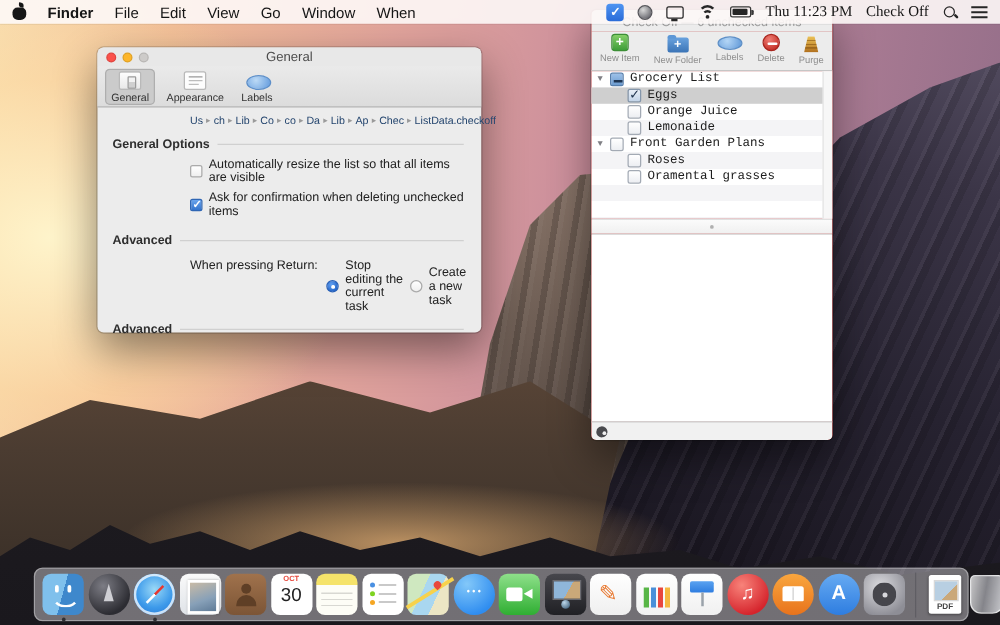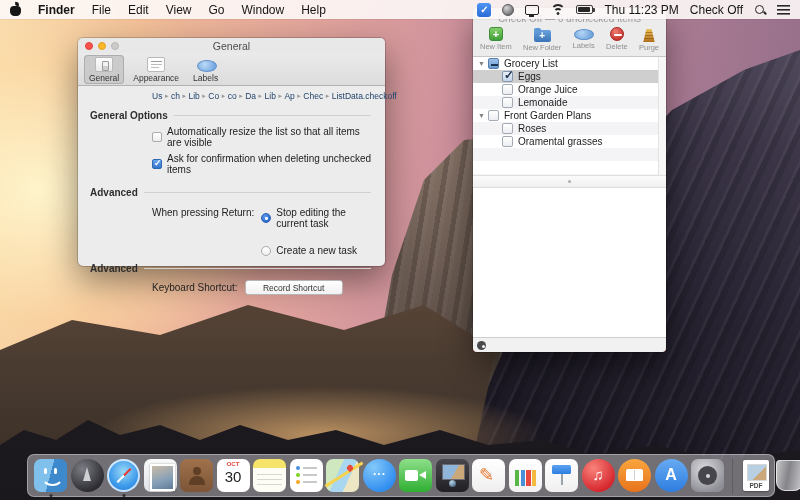--- a/index.html
+++ b/index.html
@@ -42,21 +42,21 @@
   .mi-display { position:relative; width:14px; height:10px; border:1.5px solid #262626; border-radius:2px; }
   .mi-display::after { content:""; position:absolute; left:3px; bottom:-3px; width:5px; height:2px; background:#262626; }
   .mi-wifi { position:relative; width:15px; height:11px; overflow:hidden; }
   .mi-wifi i { position:absolute; border:2px solid transparent; border-top-color:#262626; border-radius:50%; left:50%; }
   .mi-wifi i:nth-child(1){ width:15px; height:15px; top:0; transform:translateX(-50%); }
   .mi-wifi i:nth-child(2){ width:9px; height:9px; top:3.5px; transform:translateX(-50%); }
   .mi-wifi i:nth-child(3){ width:3px; height:3px; top:7.5px; transform:translateX(-50%); border:1.5px solid #262626; background:#262626; }
   .mi-battery { position:relative; width:17px; height:8.5px; border:1px solid #3a3a3a; border-radius:2px; }
   .mi-battery::before { content:""; position:absolute; left:1px; top:1px; bottom:1px; width:12px; background:#262626; border-radius:1px; }
   .mi-battery::after { content:""; position:absolute; right:-3px; top:2px; width:2px; height:3.5px; background:#3a3a3a; border-radius:0 1px 1px 0; }
-  .mb-clock, .mb-app { font-size:12px; white-space:nowrap; }
+  .mb-clock, .mb-app { font-size:12px; white-space:nowrap;font-family:Liberation Serif, serif; }
   .mi-search { position:relative; width:12px; height:12px; }
   .mi-search::before { content:""; position:absolute; left:1px; top:1px; width:7px; height:7px; border:1.5px solid #262626; border-radius:50%; }
   .mi-search::after { content:""; position:absolute; left:8.5px; top:8px; width:4px; height:1.8px; background:#262626; transform:rotate(45deg); border-radius:1px; }
   .mi-list { width:13px; height:10px; background:
       linear-gradient(#262626,#262626) 0 0/13px 1.6px no-repeat,
       linear-gradient(#262626,#262626) 0 4px/13px 1.6px no-repeat,
       linear-gradient(#262626,#262626) 0 8px/13px 1.6px no-repeat; }
 
   
   .prefs { position:absolute; left:78px; top:38px; width:307px; height:228px; z-index:20;
@@ -89,21 +89,21 @@
   .p-indent { margin-left:74px; margin-right:12px; }
   .p-path { margin-top:4px; font-size:8.5px; color:#24456e; display:flex; align-items:center; flex-wrap:nowrap; white-space:nowrap; }
   .p-path .sep { color:#9a9a9a; margin:0 2.5px; font-size:7px; }
   .p-path .file { color:#24456e; }
   .p-cbrow { display:flex; align-items:center; margin-top:5px; gap:5px; }
   .p-cbx { width:10px; height:10px; border:1px solid #ababab; border-radius:2px; background:linear-gradient(#fff,#efefef); position:relative; flex:none; }
   .p-cbx.checked { background:linear-gradient(#6aa4ec,#3374cd); border-color:#2f66b4; }
   .p-cbx.checked::after { content:"✓"; position:absolute; left:1px; top:-2px; color:#fff; font-size:9px; font-weight:bold; }
   .p-return { display:flex; margin-top:9px; gap:7px; }
   .p-return .rlabel { white-space:nowrap;text-align:center; }
-  .p-radios { display:flex; flex-direction:column; gap:16px; }
+  .p-radios { display:flex; gap:3px; }
   .p-radiorow { display:flex; align-items:center; gap:5px; }
   .p-radio { width:10px; height:10px; border-radius:50%; border:1px solid #ababab; background:linear-gradient(#fff,#efefef); position:relative; flex:none; }
   .p-radio.sel { background:radial-gradient(circle at 38% 32%, #5f9ef0, #2465c8 80%); border-color:#2a62b8; }
   .p-radio.sel::after { content:""; position:absolute; left:3px; top:3px; width:2.5px; height:2.5px; border-radius:50%; background:#fff; }
   .p-shortcut { display:flex; align-items:center; margin-top:6px; gap:7px; }
   .btn-record { width:98px; height:15px; background:linear-gradient(#fff,#f1f1f1); border:1px solid #b5b5b5; border-radius:3px;
     font-size:8.5px; color:#333; display:flex; align-items:center; justify-content:center; }
 
   
   .checkoff { position:absolute; left:473px; top:8px; width:193px; height:344px; z-index:10;
@@ -120,21 +120,21 @@
   .ic-folder-plus-icon { width:17px; height:12px; background:linear-gradient(#69a2de,#3b74b6); border-radius:2px; position:relative; margin-top:3px; }
   .ic-folder-plus-icon::before { content:""; position:absolute; left:0; top:-2.5px; width:7px; height:3px; background:#5d97d6; border-radius:2px 2px 0 0; }
   .ic-folder-plus-icon::after { content:"+"; position:absolute; left:0; right:0; top:0; text-align:center; color:#fff; font-size:10px; font-weight:bold; line-height:12px; }
   .ic-label-oval-icon { width:20px; height:11px; border-radius:50%; background:radial-gradient(circle at 38% 30%, #b4d6f6, #6fa3dd 80%); border:1px solid #5d8fc7; margin-top:2px; }
   .ic-minus-red-icon { width:14px; height:14px; border-radius:50%; background:radial-gradient(circle at 38% 30%, #ef7d74, #c42f27 80%); border:1px solid #a8251e; position:relative; }
   .ic-minus-red-icon::after { content:""; position:absolute; left:3px; top:6px; width:8px; height:2px; background:#fff; border-radius:1px; }
   .ic-purge-bin-icon { width:13px; height:13px; clip-path:polygon(30% 0, 70% 0, 94% 100%, 6% 100%); background:linear-gradient(#ecc257,#b06f1d); position:relative; margin-top:2px; }
   .ic-purge-bin-icon::after { content:""; position:absolute; left:0; right:0; top:3px; height:7px;
     background:repeating-linear-gradient(180deg, rgba(120,70,10,0.5) 0 1px, transparent 1px 3px); }
   .co-list { position:relative; height:118px; flex:none;
-    background:repeating-linear-gradient(180deg, #ffffff 0 13px, #f4f4f6 13px 26px); }
+    background:repeating-linear-gradient(180deg, #ffffff 0 13px, #f4f4f6 13px 26px);font-family:Liberation Mono, monospace; }
   .co-scrolltrack { position:absolute; right:0; top:0; bottom:0; width:8px; background:#f7f7f7; border-left:1px solid #e4e4e4; }
   .co-row { position:relative; height:13px; display:flex; align-items:center; font-size:10px; color:#1c1c1c; padding-left:5px; }
   .co-row.selected { background:#cfcfcf; width:calc(100% - 8px); }
   .disclosure { width:10px; font-size:7px; color:#7f7f84; flex:none; }
   .co-row.item { padding-left:29px; }
   .cbx { width:11px; height:11px; border:1px solid #a3aab4; border-radius:2px; background:linear-gradient(#fff,#eceef2); position:relative; flex:none; margin-right:5px; }
   .cbx.checked { background:linear-gradient(#e9eff7,#c3d4e8); border-color:#8496ab; }
   .cbx.checked::after { content:"✓"; position:absolute; left:1px; top:-4px; color:#20344f; font-size:12px; font-weight:bold; }
   .cbx.mixed { background:linear-gradient(#9dc1e9,#6c9cd1); border-color:#577fad; }
   .cbx.mixed::after { content:""; position:absolute; left:2px; top:4.5px; width:7px; height:2px; background:#1d3452; }
@@ -226,21 +226,21 @@
   <div class="menubar">
     <div class="mb-left">
       <span class="mi-apple"></span>
       <span id="menus" style="display:flex;gap:17px;justify-content:space-between;">
           <span class="menu-item bold">Finder</span>
           <span class="menu-item">File</span>
           <span class="menu-item">Edit</span>
           <span class="menu-item">View</span>
           <span class="menu-item">Go</span>
           <span class="menu-item">Window</span>
-          <span class="menu-item">Help</span>
+          <span class="menu-item">When</span>
         </span>
     </div>
     <div class="mb-right">
       <span class="mi-check">✓</span>
       <span class="mi-circle"></span>
       <span class="mi-display"></span>
       <span class="mi-wifi">
           <i></i>
           <i></i>
           <i></i>
@@ -325,24 +325,20 @@
             </span>
             <span class="p-radiorow">
               <span class="p-radio"></span>
               <span>Create a new task</span>
             </span>
           </span>
       </div>
       <div class="p-section" style="margin-top:7px;">
         <span class="slabel">Advanced</span>
         <span class="sline"></span>
-      </div>
-      <div class="p-indent p-shortcut">
-        <span>Keyboard Shortcut:</span>
-        <span class="btn-record">Record Shortcut</span>
       </div>
     </div>
   </div>
 
   <div class="checkoff">
     <div class="co-titlebar">
       <span class="co-title">Check Off — 6 unchecked items</span>
     </div>
     <div class="co-toolbar" id="co-toolbar">
         <div class="tb-btn">

